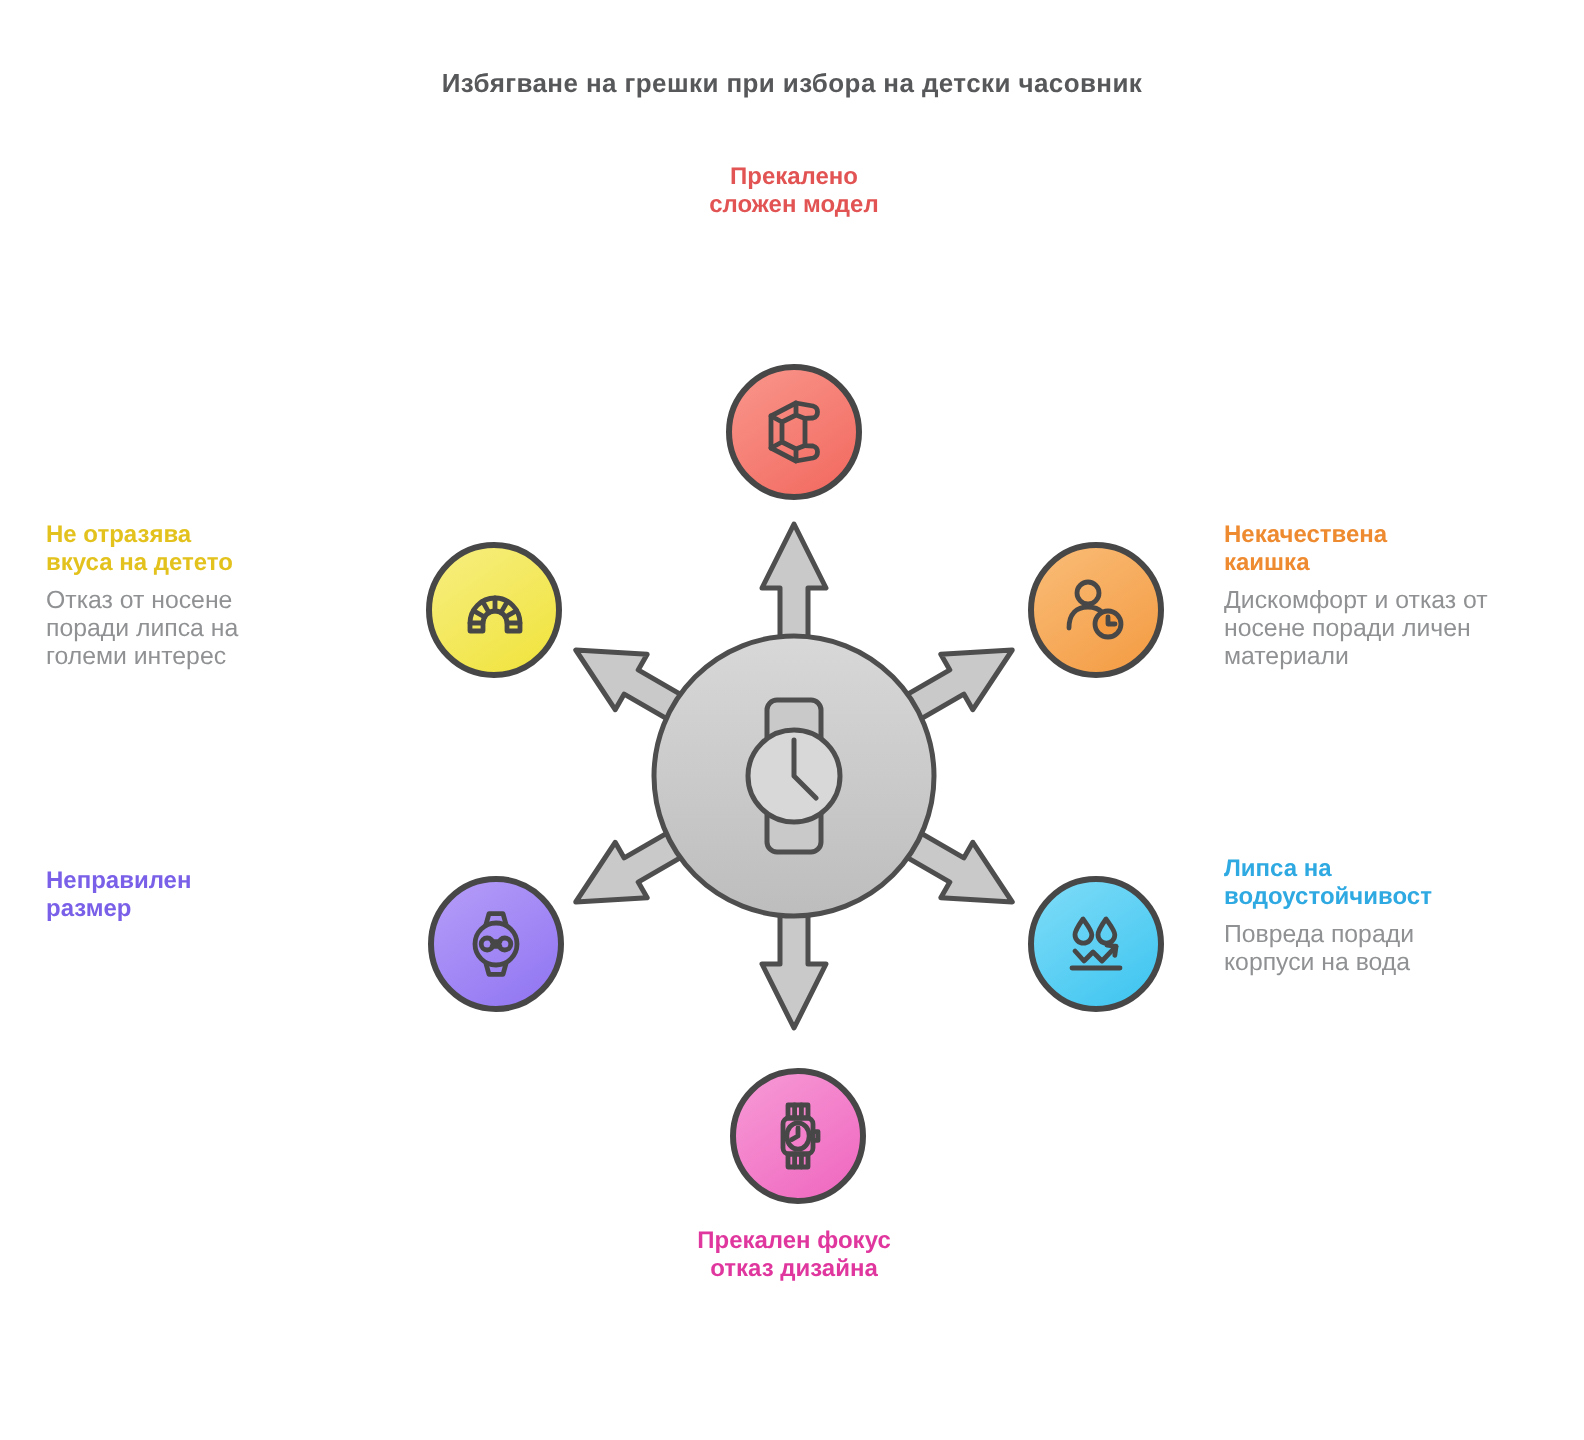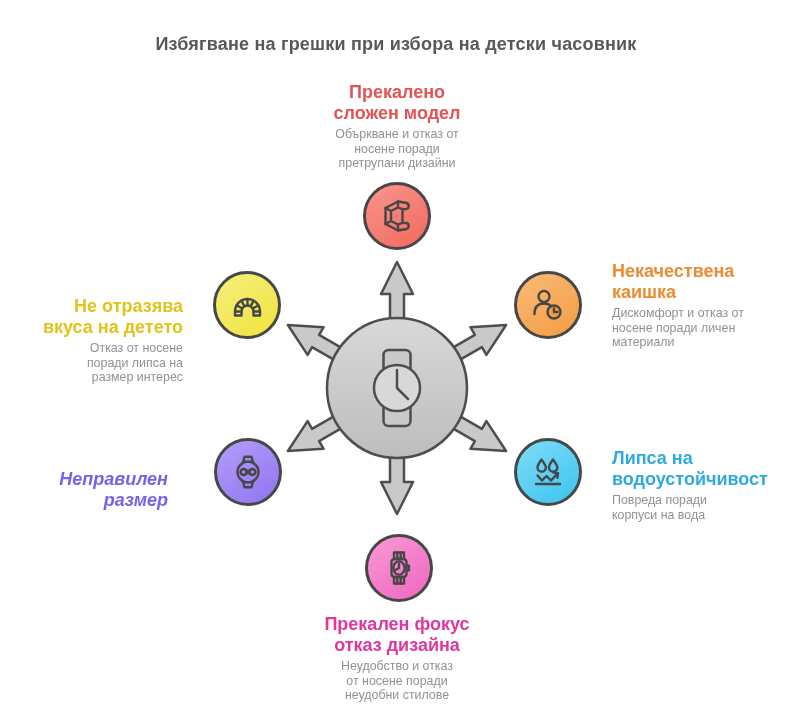--- a/index.html
+++ b/index.html
@@ -2,21 +2,21 @@
 <html style="--title-text: #57585a; --desc-text: #8f9193; --hub-fill: #c9c9c9; --hub-light: #d8d8d8; --hub-dark: #bdbdbd; --hub-stroke: #4e4e4e; --icon-stroke: #474747;"><head>
 <meta charset="utf-8">
 <style>
   html,body{margin:0;padding:0;background:#ffffff;}
   .canvas{
     position:relative;width:792px;height:720px;background:#ffffff;overflow:hidden;
     font-family:"Liberation Sans",sans-serif;
   }
   .main-title{
     position:absolute;top:34px;left:0;width:100%;text-align:center;
-    font-size:18px;font-weight:700;color:var(--title-text,#57585a);letter-spacing:.2px;
+    font-size:13px;font-weight:700;color:var(--title-text,#57585a);letter-spacing:.2px;
   }
   
   .hub-svg{position:absolute;left:257px;top:248px;width:280px;height:280px;}
   .hub-arrow{fill:var(--hub-fill,#c9c9c9);stroke:var(--hub-stroke,#4e4e4e);stroke-width:2.5;stroke-linejoin:round;}
   .hub-circle{fill:url(#hubGrad);stroke:var(--hub-stroke,#4e4e4e);stroke-width:2.5;}
   .hub-watch{fill:var(--hub-fill,#c9c9c9);stroke:var(--hub-stroke,#4e4e4e);stroke-width:2.5;stroke-linejoin:round;}
   .hub-face{fill:var(--hub-light,#d7d7d7);}
   .hub-hands{fill:none;stroke:var(--hub-stroke,#4e4e4e);stroke-width:2.5;stroke-linecap:round;stroke-linejoin:round;}
   
   .icon-circle{
@@ -26,38 +26,38 @@
     display:flex;align-items:center;justify-content:center;
   }
   .glyph{width:40px;height:40px;}
   .glyph path,.glyph circle,.glyph rect,.glyph ellipse{
     fill:none;stroke:var(--icon-stroke,#474747);stroke-width:2.4;
     stroke-linecap:round;stroke-linejoin:round;
   }
   .glyph .fill-accent{fill:var(--circle);}
   
   .spoke-text{position:absolute;}
-  .spoke-title{font-size:18px;line-height:1.15;font-weight:700;color:var(--accent);white-space:pre-line;}
+  .spoke-title{font-size:12px;line-height:1.15;font-weight:700;color:var(--accent);white-space:pre-line;}
   .spoke-desc{margin-top:4px;font-size:12.4px;line-height:1.14;color:var(--desc-text,#8f9193);white-space:pre-line;}
   .align-center{text-align:center;}
   .align-left{text-align:left;}
-  .align-right{text-align:right;margin-top:35px;}
+  .align-right{text-align:left;}
   
   .pos-icon-0{left:363px;top:182px;}  
   .pos-icon-1{left:514px;top:271px;}  
   .pos-icon-2{left:514px;top:438px;}  
   .pos-icon-3{left:365px;top:534px;}  
   .pos-icon-4{left:214px;top:438px;}  
   .pos-icon-5{left:213px;top:271px;}  
   
   .pos-text-0{left:307px;top:82px;width:180px;}
   .pos-text-1{left:612px;top:261px;width:172px;}
-  .pos-text-2{left:612px;top:448px;width:172px;}
+  .pos-text-2{left:612px;top:428px;width:172px;}
   .pos-text-3{left:307px;top:614px;width:180px;}
-  .pos-text-4{left:8px;top:434px;width:160px;font-style:italic;}
+  .pos-text-4{left:23px;top:434px;width:160px;}
   .pos-text-5{left:23px;top:261px;width:160px;}
 </style>
 </head>
 <body>
 
 <div class="canvas">
 
   <div class="main-title">Избягване на грешки при избора на детски часовник</div>
 
   <svg class="hub-svg" viewBox="0 0 280 280">
@@ -85,23 +85,20 @@
 
   <div class="icon-circle pos-icon-0" style="--accent: #e25353; --circle: #f2685e; --circle-light: #f9968c;">
     <svg class="glyph" viewBox="0 0 40 40">
       <path d="M21 5.5 L29.5 7 C32.5 7.8 32.5 12.2 29.5 13 L25.5 13.2 L25.5 26.8 L29.5 27 C32.5 27.8 32.5 32.2 29.5 33 L21 34.5 L8.5 28 V12 Z"></path>
       <path d="M21 5.5 V11.5 L25.5 13.2 M21 11.5 L14 15 V25 L21 28.5 L25.5 26.8 M21 34.5 V28.5 M8.5 12 L14 15 M8.5 28 L14 25"></path>
     </svg>
   </div>
   <div class="spoke-text pos-text-0 align-center" style="--accent: #e25353; --circle: #f2685e; --circle-light: #f9968c;">
     <div class="spoke-title">Прекалено
 сложен модел</div>
-    <div class="spoke-desc">Объркване и отказ от
-носене поради
-претрупани дизайни</div>
   </div>
 
   <div class="icon-circle pos-icon-1" style="--accent: #ee8a2f; --circle: #f49b42; --circle-light: #f9bc77;">
     <svg class="glyph" viewBox="0 0 40 40">
       <circle cx="16" cy="11.5" r="5.5"></circle>
       <path d="M6.5 29 C6.5 21.5 10.5 18.5 16 18.5 C19 18.5 21.5 19.5 23.2 21.2"></path>
       <circle class="fill-accent" cx="26" cy="27" r="6.5"></circle>
       <path d="M26 23.5 V27 H29.5"></path>
     </svg>
   </div>
@@ -137,23 +134,20 @@
       <ellipse cx="20" cy="20" rx="5.6" ry="6.6"></ellipse>
       <path d="M20 20 V16 M20 20 L16.8 21.8"></path>
       <path d="M27.5 17.8 H30 V22.2 H27.5"></path>
       <path d="M15 29 H25 V35.5 H15 Z"></path>
       <path d="M18.3 29 V35.5 M21.7 29 V35.5"></path>
     </svg>
   </div>
   <div class="spoke-text pos-text-3 align-center" style="--accent: #e0379e; --circle: #ef66bf; --circle-light: #f79ad6;">
     <div class="spoke-title">Прекален фокус
 отказ дизайна</div>
-    <div class="spoke-desc">Неудобство и отказ
-от носене поради
-неудобни стилове</div>
   </div>
 
   <div class="icon-circle pos-icon-4" style="--accent: #7a60e8; --circle: #8f74f2; --circle-light: #b59df8;">
     <svg class="glyph" viewBox="0 0 40 40">
       <circle cx="20" cy="20" r="10.5"></circle>
       <path d="M15 10.2 L16.5 4.8 H23.5 L25 10.2"></path>
       <path d="M15 29.8 L16.5 35.2 H23.5 L25 29.8"></path>
       <circle cx="15.6" cy="20" r="3"></circle>
       <circle cx="24.4" cy="20" r="3"></circle>
       <path d="M18 18.8 H22 M18 21.2 H22"></path>
@@ -171,16 +165,16 @@
       <path d="M20.5 20.5 V14 M23.5 21.3 L26.7 15.7 M17.5 21.3 L14.3 15.7 M25.7 23.5 L31.3 20.3 M15.3 23.5 L9.7 20.3"></path>
       <path d="M8 26.5 V30.5 H14.5 V26.5 Z"></path>
       <path d="M26.5 26.5 V30.5 H33 V26.5 Z"></path>
     </svg>
   </div>
   <div class="spoke-text pos-text-5 align-right" style="--accent: #e3c21d; --circle: #f0e33b; --circle-light: #f7ee80;">
     <div class="spoke-title">Не отразява
 вкуса на детето</div>
     <div class="spoke-desc">Отказ от носене
 поради липса на
-размер интерес</div>
+големи интерес</div>
   </div>
 
 </div>
 
 </body></html>

